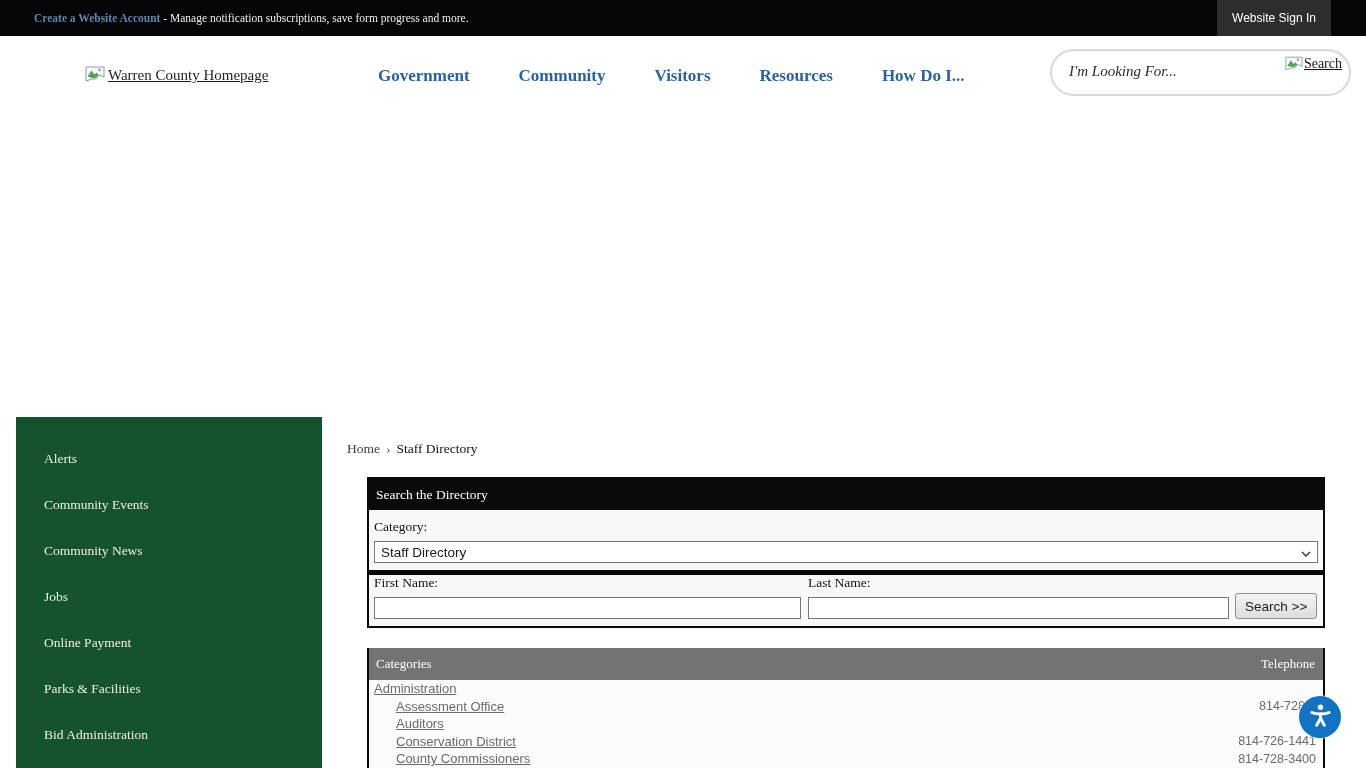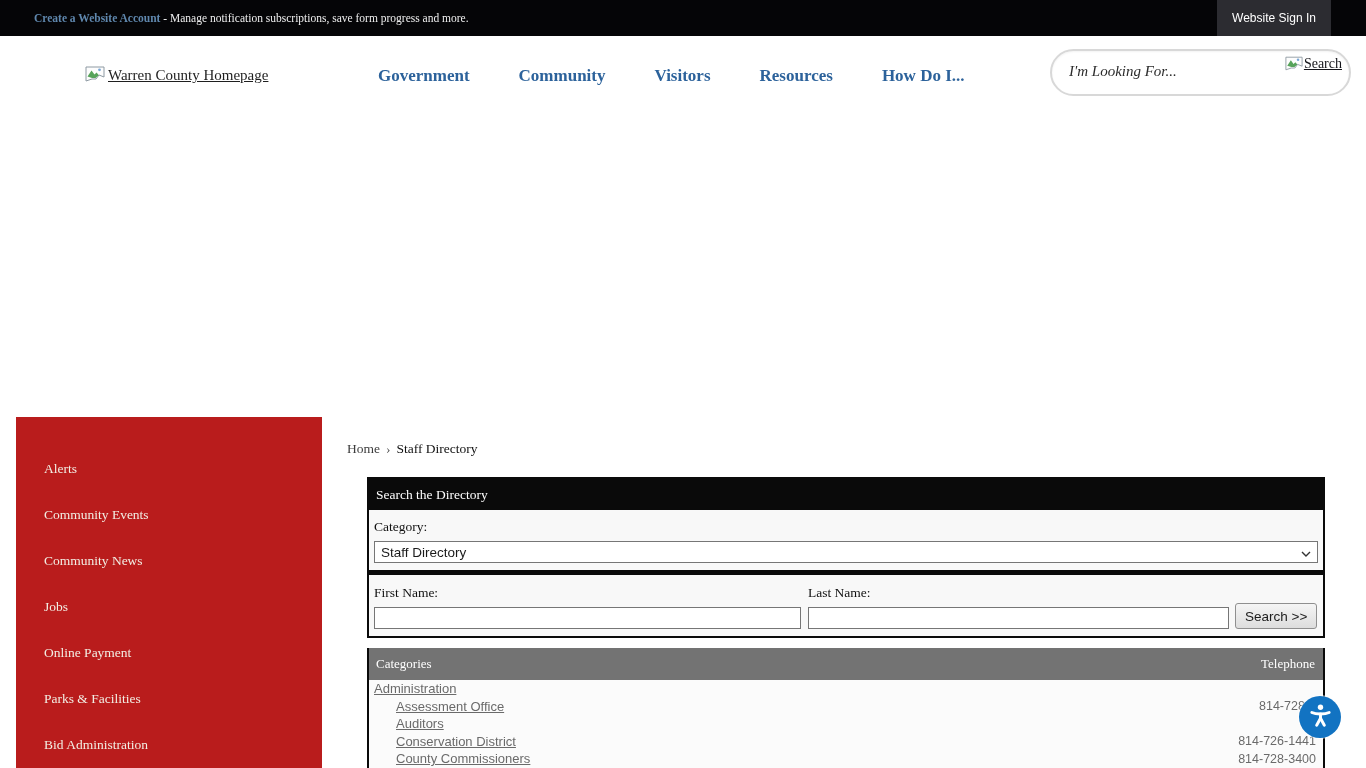--- a/index.html
+++ b/index.html
@@ -27,37 +27,37 @@
     border:2px solid #d8d8d8; border-radius:25px; box-shadow:inset 0 1px 2px rgba(0,0,0,0.05); }
   .search-pill input { position:absolute; left:17px; top:12px; width:185px; border:none; outline:none; background:transparent;
     font-family:Liberation Serif, serif; font-style:italic; font-size:15px; color:#2b2b2b; }
   .search-pill input::placeholder { color:#2b2b2b; opacity:1; }
   .pill-search-link { position:absolute; right:7px; top:5px; display:flex; align-items:flex-start; gap:1px; cursor:pointer; }
   .pill-search-text { font-size:14px; color:#15151a; text-decoration:underline; }
 
   .broken-img { display:inline-block; }
 
   
-  .sidebar { position:absolute; left:16px; top:417px; width:306px; height:351px; background:#b91c1c; padding-top:44px; }
+  .sidebar { position:absolute; left:16px; top:417px; width:306px; height:351px; background:#14532d; padding-top:34px; }
   .side-item { margin-left:28px; height:20px; margin-bottom:26px; color:#f2eee4; font-size:13.5px; cursor:pointer; white-space:nowrap; }
 
   
   .breadcrumb { position:absolute; left:347px; top:441px; font-size:13.5px; color:#111; }
   .crumb-home { color:#3c3c3c; cursor:pointer; }
   .crumb-sep { color:#555; margin:0 6px; }
 
   
   .panel { position:absolute; left:367px; top:477px; width:958px; background:#f8f8f8; border:2px solid #0a0a0a; }
   .panel-header { height:31px; background:#0a0a0a; color:#ffffff; display:flex; align-items:center; padding-left:7px; font-size:13.5px; }
   .cat-section { padding:9px 5px 7px; }
   .cat-label { font-size:13.5px; color:#101010; margin-bottom:6px; }
   .select-box { height:22px; background:#ffffff; border:1px solid #767676; display:flex; align-items:center;
     justify-content:space-between; padding:0 6px; font-family:"Liberation Sans", sans-serif; font-size:13.5px; color:#1a1a1a; cursor:pointer; }
   .divider { height:5px; background:#0a0a0a; }
-  .names-section { padding:10px 5px 7px; display:flex; }
+  .names-section { padding:0 5px 7px; display:flex; }
   .field label { display:block; font-size:13.5px; color:#101010; margin-bottom:6px; }
   .field input { width:100%; height:22px; border:1px solid #767676; background:#fff;
     font-family:"Liberation Sans", sans-serif; font-size:13.5px; padding:0 4px; }
   .field.first { width:427px; margin-right:7px; }
   .field.last  { width:421px; }
   .search-btn { margin-left:6px; align-self:flex-end; height:26px; padding:0 9px;
     font-family:"Liberation Sans", sans-serif; font-size:13.5px; color:#1c1c1c;
     background:linear-gradient(#f5f5f5,#dddddd); border:1px solid #8f8f8f; border-radius:3px; cursor:pointer; white-space:nowrap; }
 
   

